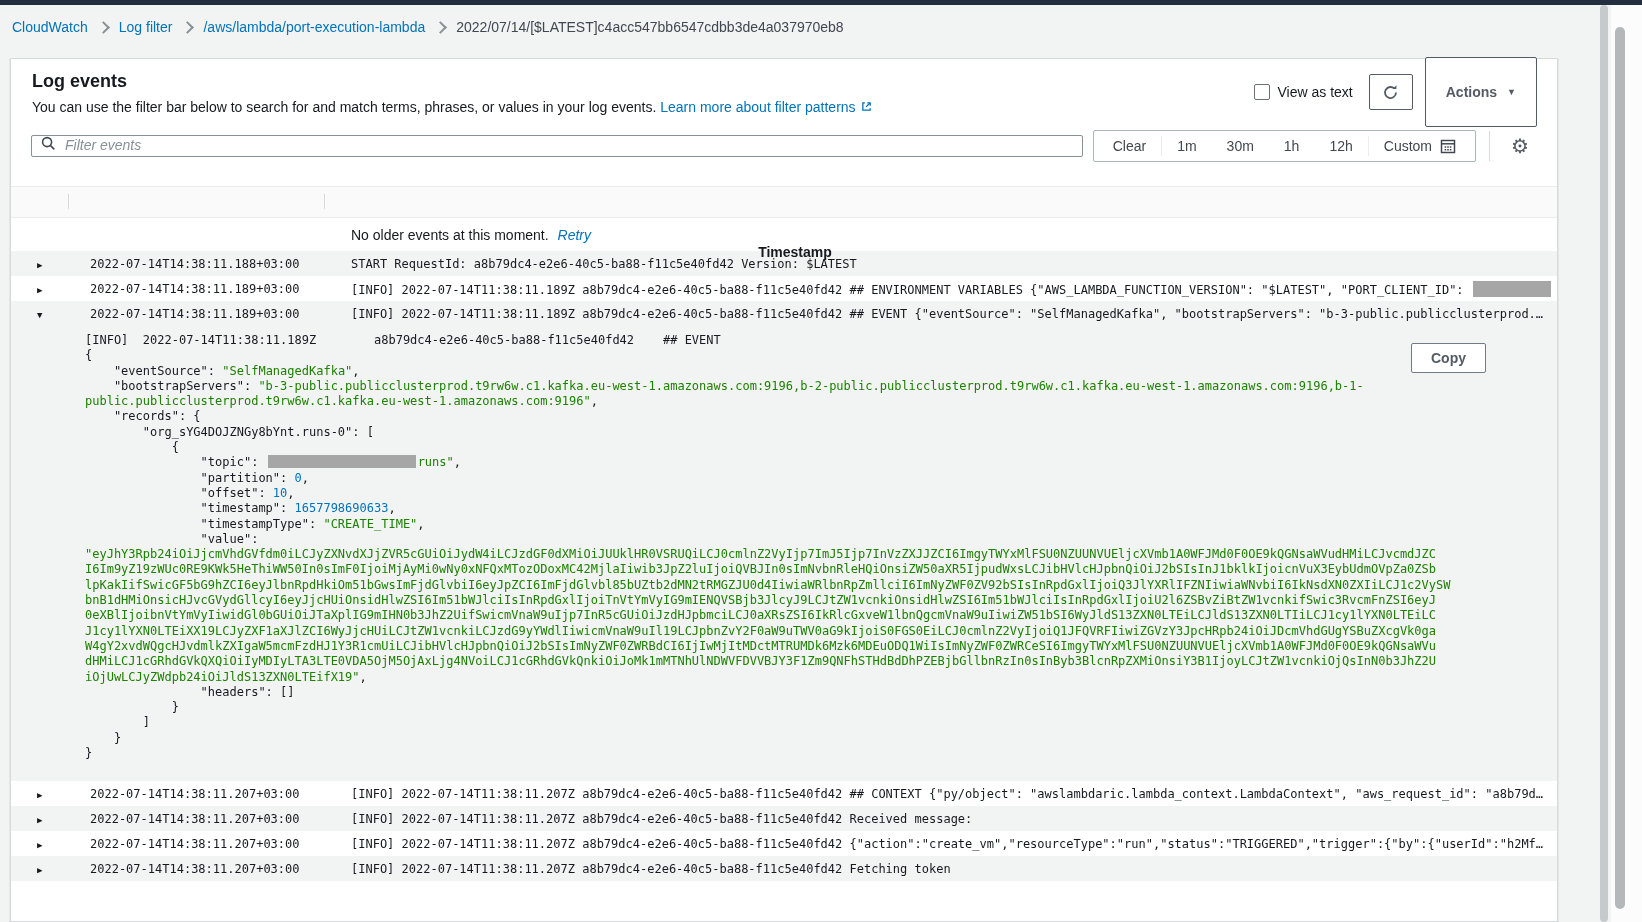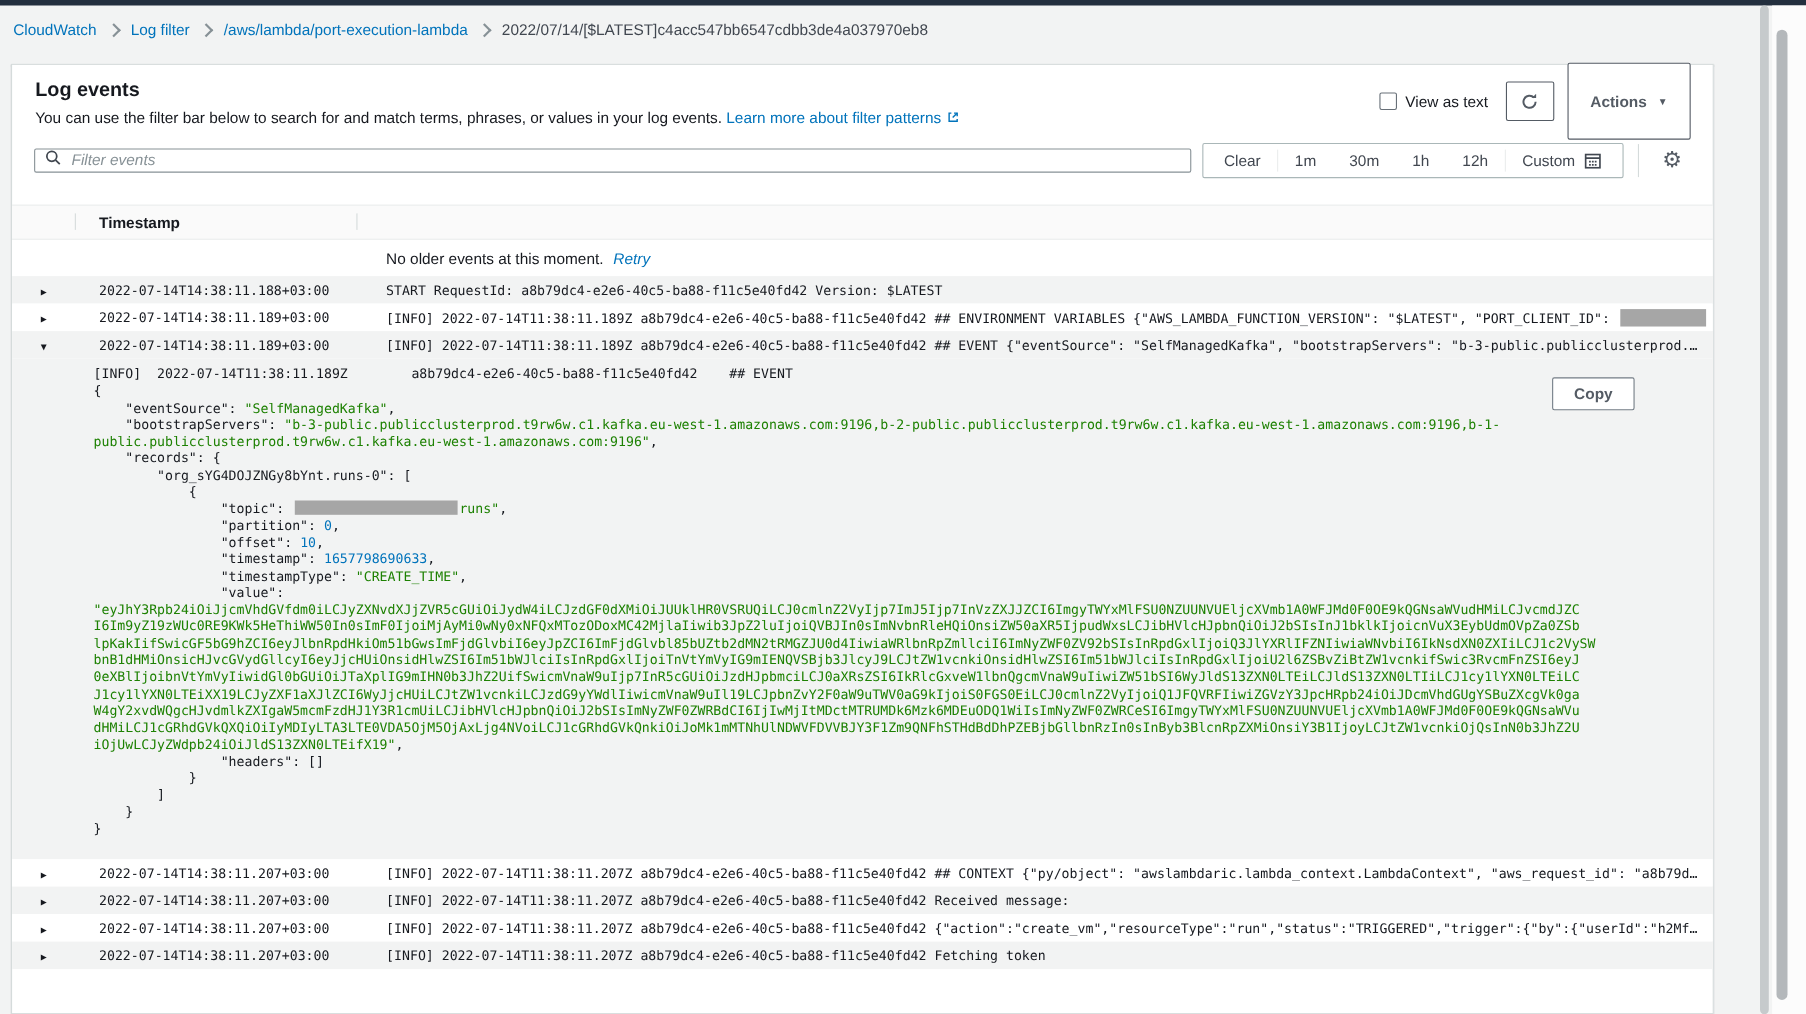--- a/index.html
+++ b/index.html
@@ -36,21 +36,21 @@
   .time-box{height:32px;border:1px solid #aab7b8;border-radius:2px;background:#fff;display:flex;align-items:center;
     font-size:14px;color:#414750;box-sizing:border-box;padding:0 4px;}
   .time-item{padding:0 15px;cursor:pointer;white-space:nowrap;display:flex;align-items:center;gap:8px;}
   .time-div{width:1px;height:20px;background:#eaeded;}
   .gear-sep{width:1px;height:30px;background:#d5dbdb;margin:0 3px;}
   .gear-btn{width:34px;height:32px;display:flex;align-items:center;justify-content:center;cursor:pointer;}
   .gear-glyph{font-size:20px;color:#545b64;line-height:1;}
   
   .log-table{position:absolute;left:0;top:127px;width:1546px;}
   .thead{height:30px;border-top:1px solid #eaeded;border-bottom:1px solid #eaeded;background:#fafafa;
-    display:flex;align-items:center;font-size:14px;font-weight:700;color:#16191f;position:relative;}
+    display:flex;align-items:center;font-size:14px;font-weight:700;color:#16191f;position:relative;flex-direction:column;}
   .thead::before{content:"";position:absolute;left:57px;top:7px;width:1px;height:15px;background:#d5dbdb;}
   .thead::after{content:"";position:absolute;left:313px;top:7px;width:1px;height:15px;background:#d5dbdb;}
   .col-arrow{flex:0 0 57px;padding-left:26px;box-sizing:border-box;}
   .col-ts{flex:0 0 256px;padding-left:22px;box-sizing:border-box;}
   .col-msg{flex:1;padding-left:27px;box-sizing:border-box;overflow:hidden;white-space:nowrap;}
   .notice-row{height:33px;display:flex;align-items:center;background:#fff;font-size:14px;color:#16191f;}
   .retry-link{color:#0073bb;font-style:italic;margin-left:5px;cursor:pointer;}
   .log-row{height:25px;display:flex;align-items:center;background:#fff;
     font-family:"DejaVu Sans Mono",monospace;font-size:12px;color:#16191f;cursor:pointer;}
   .log-row.shaded{background:#f2f3f3;}

